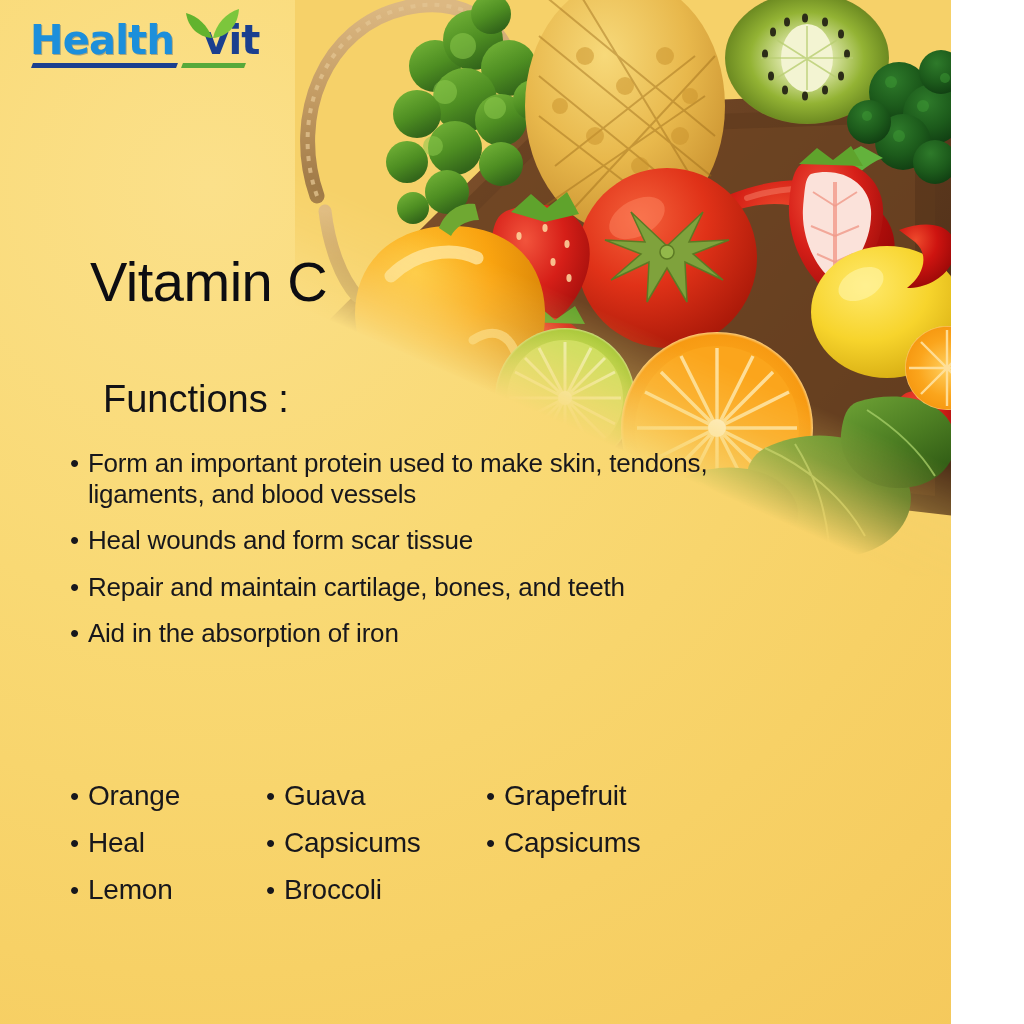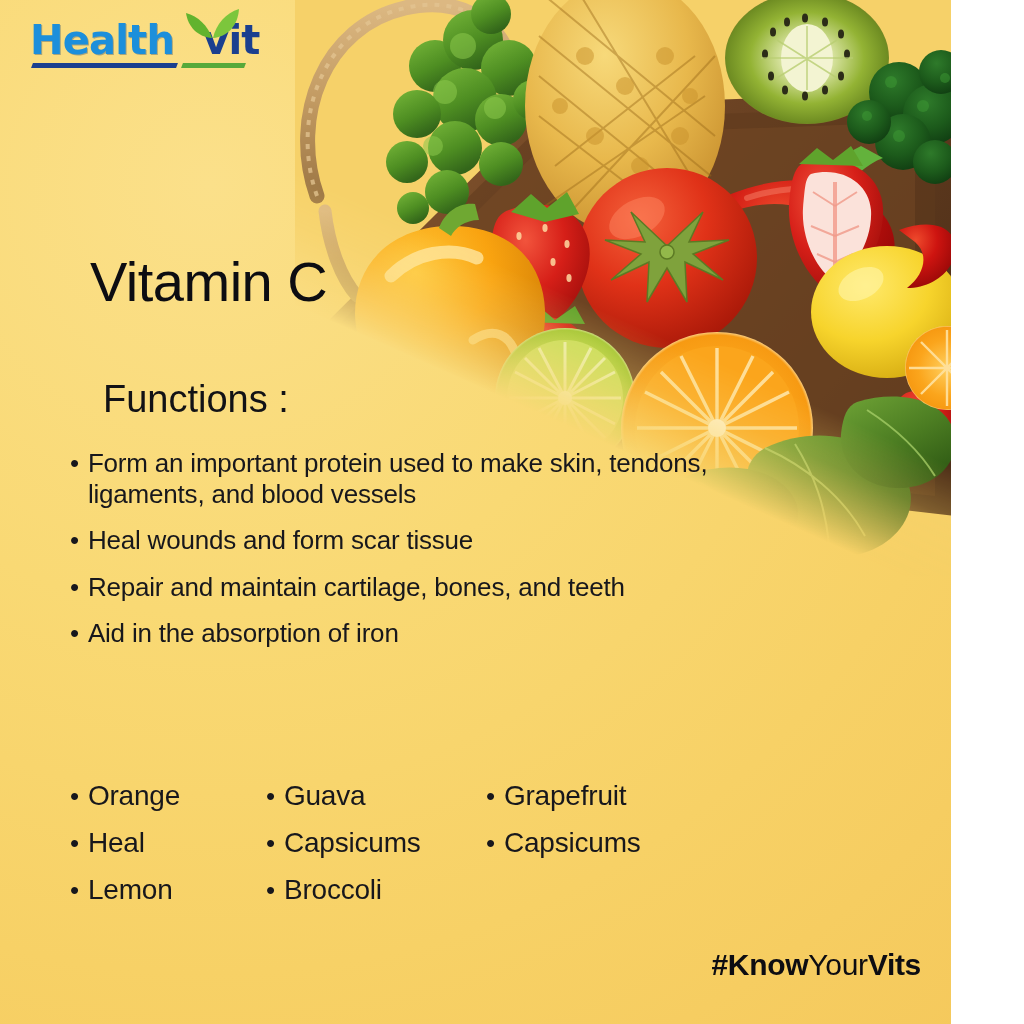--- a/index.html
+++ b/index.html
@@ -576,15 +576,14 @@
         <span class="dot">•</span>
         <span>Grapefruit</span>
       </div>
       <div class="src-item">
         <span class="dot">•</span>
         <span>Capsicums</span>
       </div>
     </div>
   </div>
 
-  <div id="hashtag"><span class="b">#Know</span><span class="n">Your</span><span class="b">Vits</span></div>
 
 </div>
 
 </body></html>

